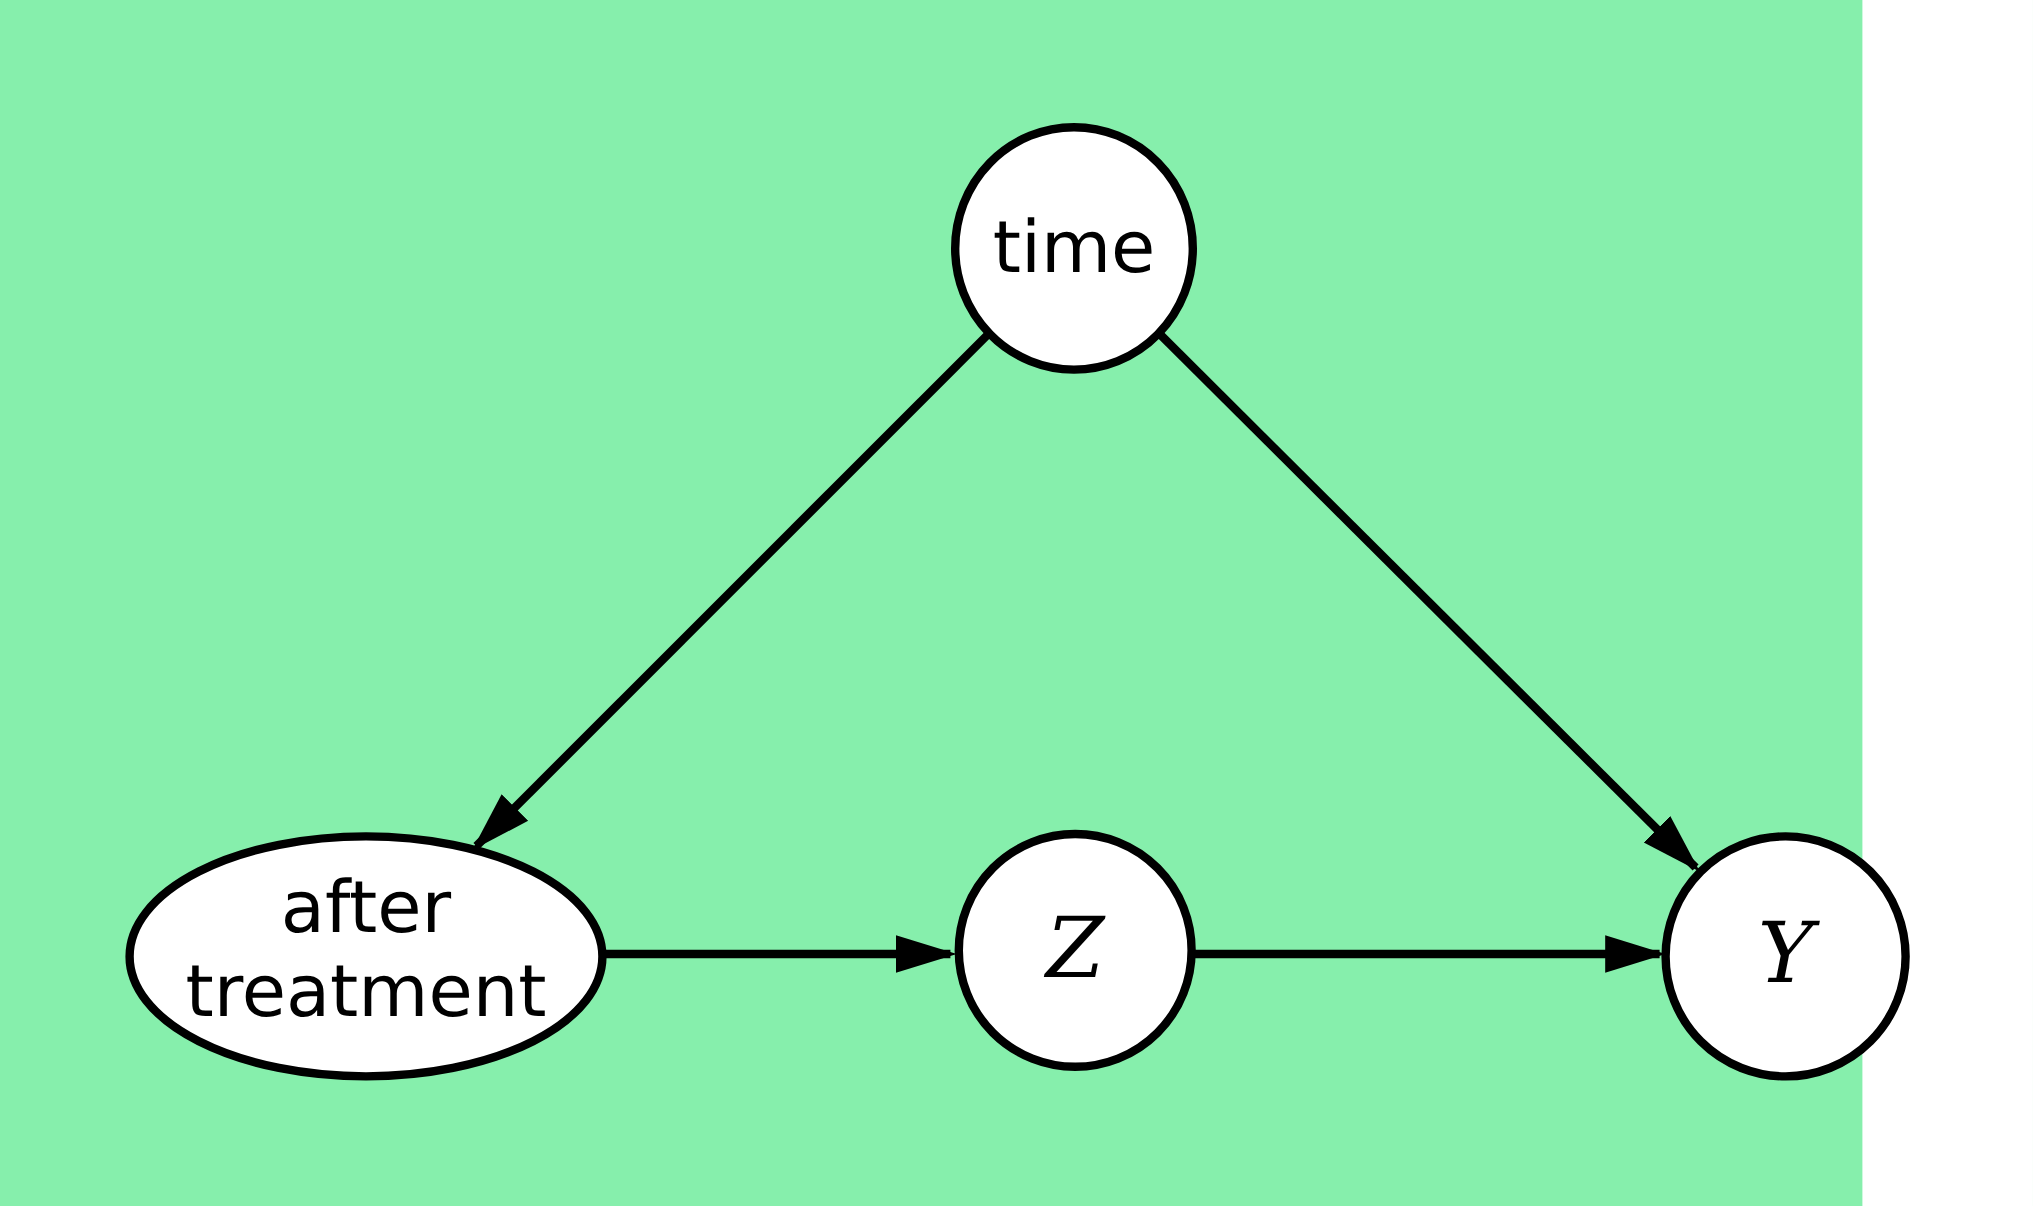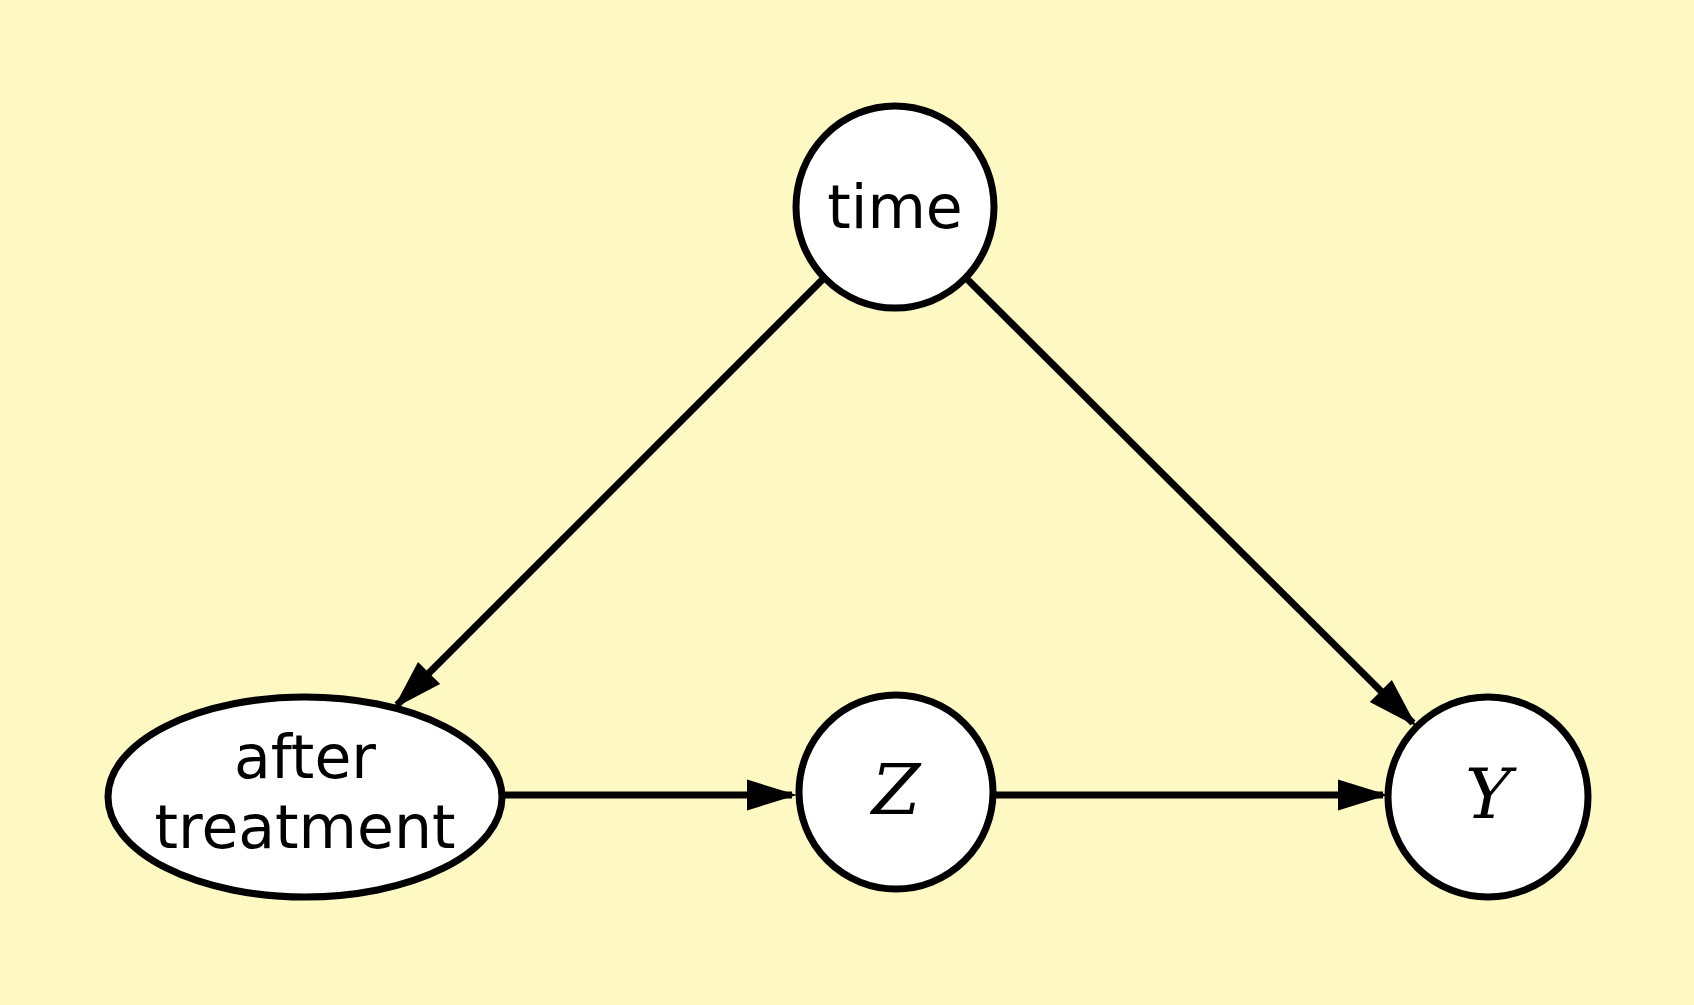--- a/index.html
+++ b/index.html
@@ -5,23 +5,23 @@
   html, body {
     margin: 0;
     padding: 0;
     background: #ffffff;
     width: 1694px;
     height: 1005px;
     overflow: hidden;
   }
   .canvas {
     position: relative;
-    width: 1694px;
+    width: 1552px;
     height: 1005px;
-    background: #fef9c3;
+    background: #86efac;
   }
   svg { display: block; }
   .node-shape {
     fill: #ffffff;
     stroke: #000000;
     stroke-width: 7;
   }
   .edge-line {
     stroke: #000000;
     stroke-width: 7;

